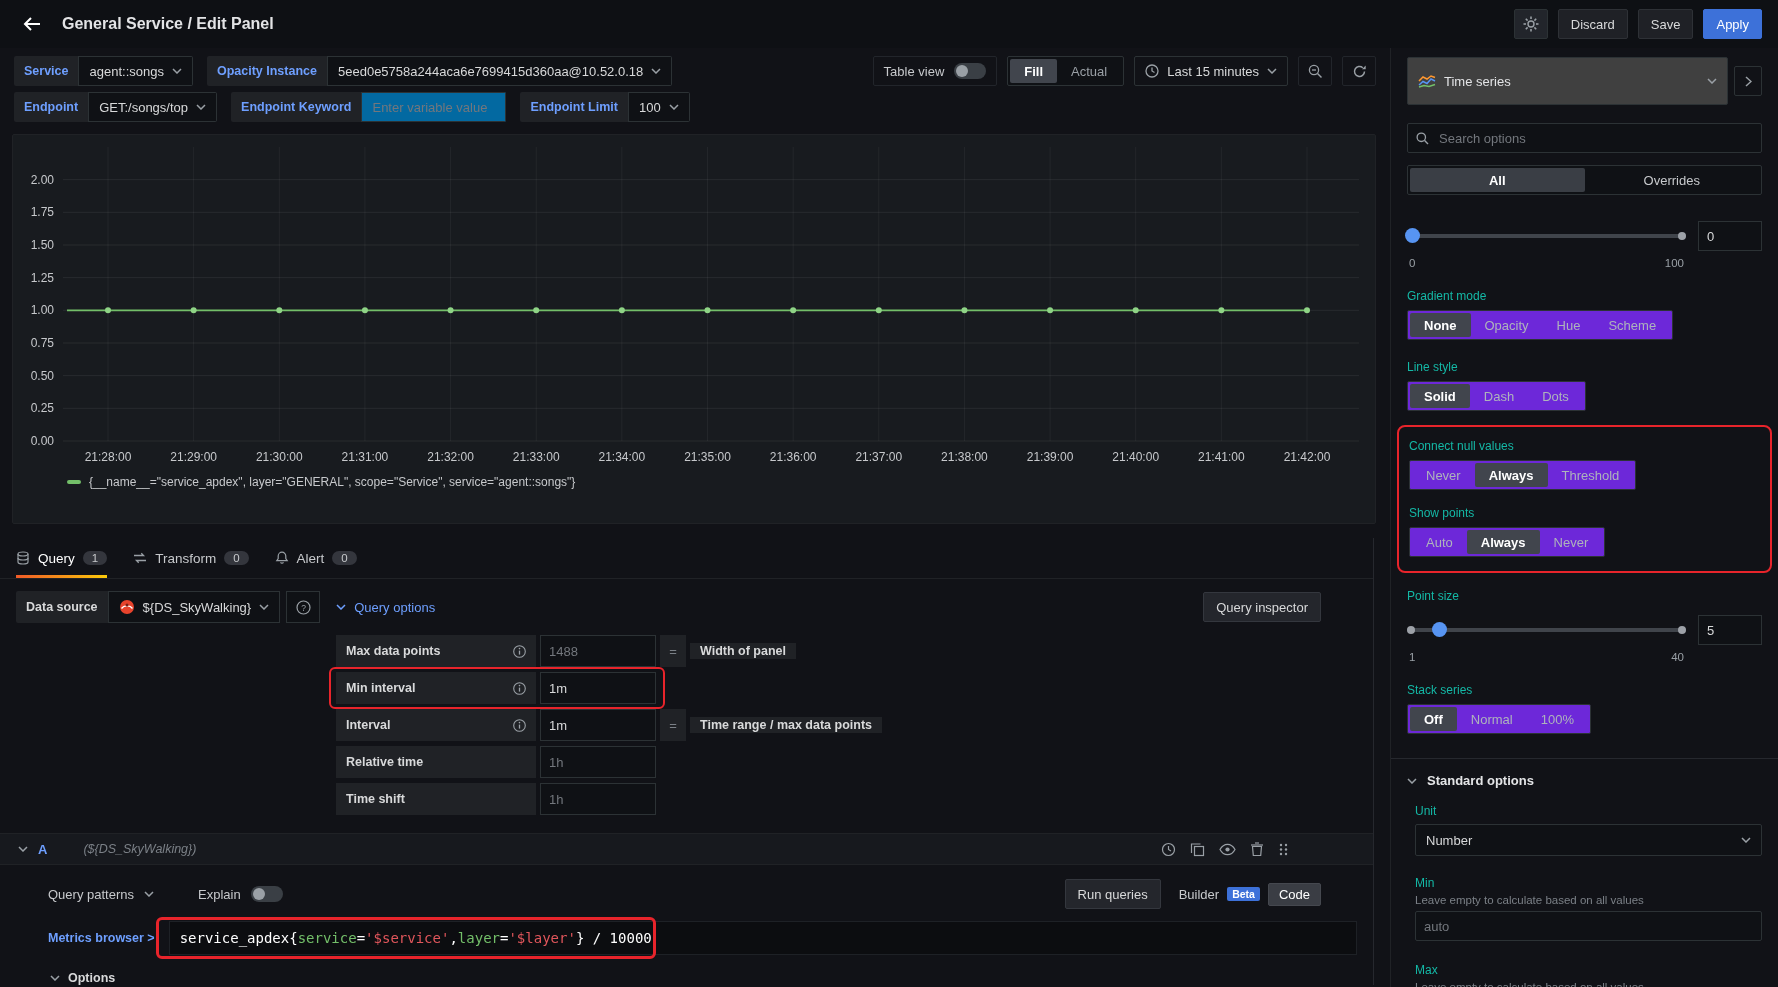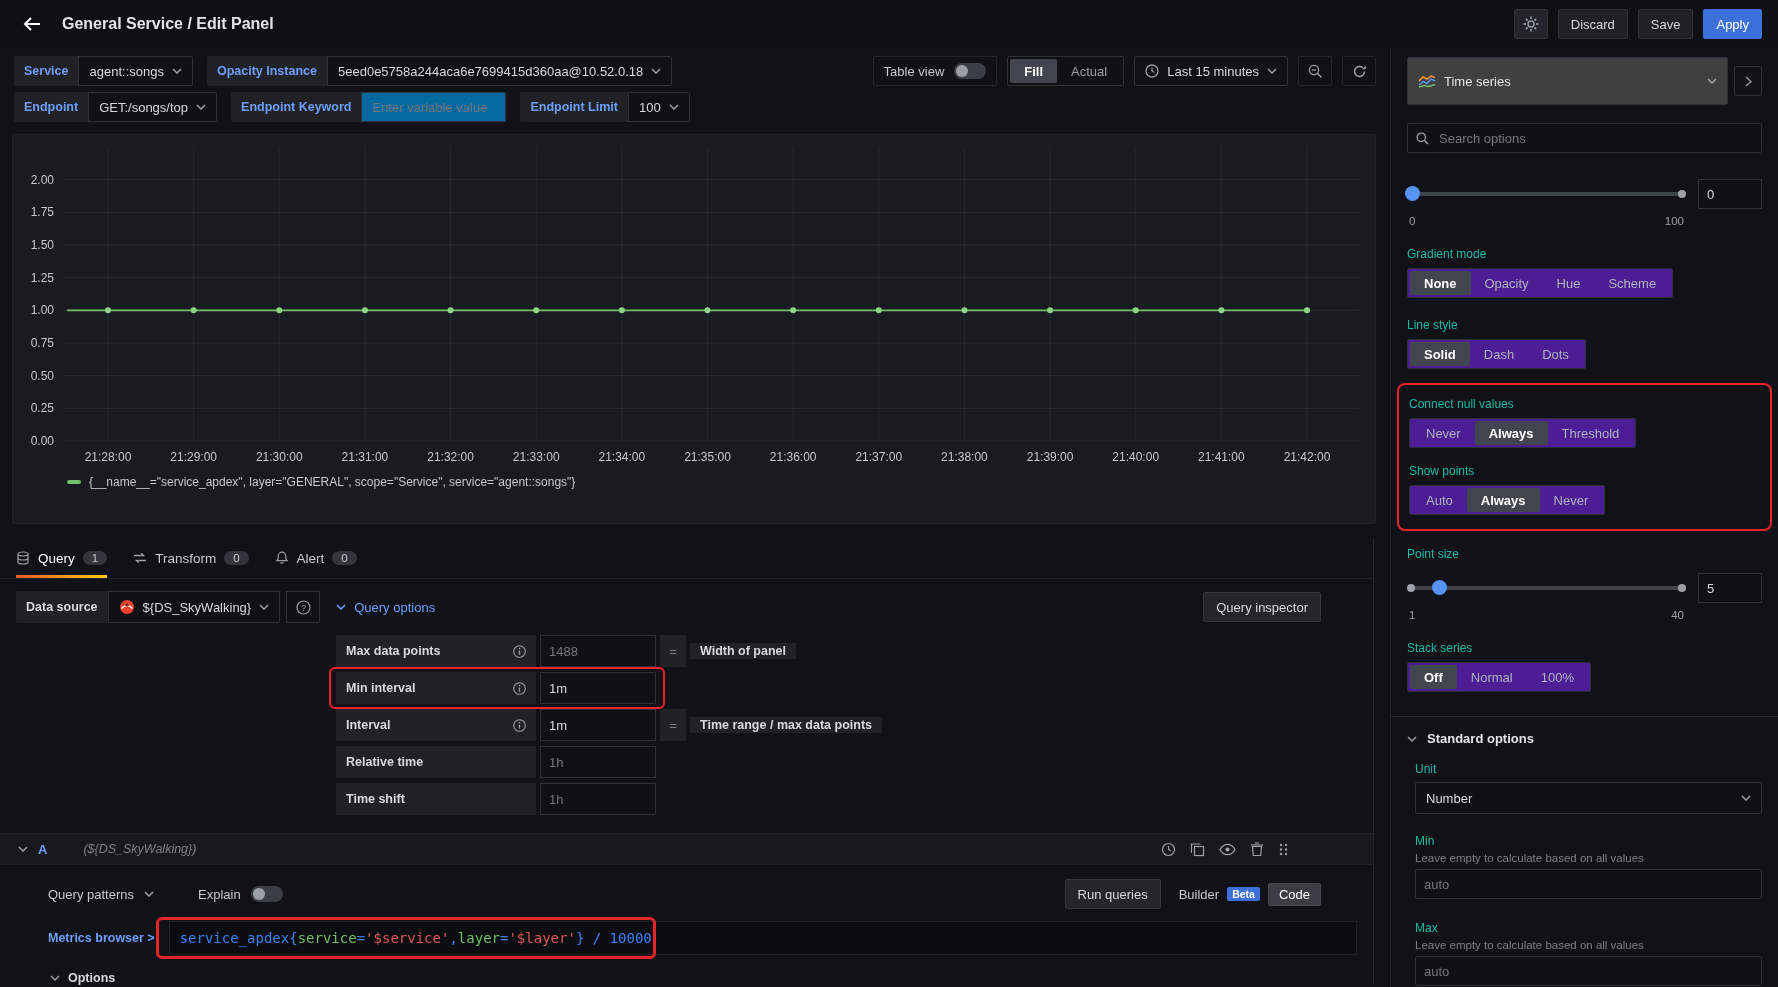--- a/index.html
+++ b/index.html
@@ -104,21 +104,21 @@
   .mode-group { display:flex; align-items:center; gap:8px; }
   .beta { background:#3d71d9; color:#fff; font-size:10.5px; padding:1px 5px; border-radius:2px; font-weight:600; }
   .code-sel { background:#3a3d44; border:1px solid #45484f; border-radius:2px; padding:3px 10px; color:#fff; }
 
   .mi-row { display:flex; align-items:center; margin:12px 16px 0 48px; position:relative; }
   .mi-link { color:#6e9fff; font-weight:600; font-size:12.5px; display:flex; gap:5px; align-items:center; }
   .mi-input { flex:1; margin-left:14px; height:34px; background:#0c0d10; border:1px solid #1e2126;
     display:flex; align-items:center; padding:0 10px; font-family:"DejaVu Sans Mono",monospace; font-size:14px; }
   .mi-red { position:absolute; left:108px; top:-4px; width:500px; height:42px;
     border:3px solid #e8242b; border-radius:6px; pointer-events:none; }
-  .tok-plain { color:#3b82f6;text-align:right; } .tok-label { color:#73bf69; } .tok-string { color:#e0565b; }
+  .tok-plain { color:#ffffff;text-align:right; } .tok-label { color:#73bf69; } .tok-string { color:#e0565b; }
 
   .opt-footer { display:flex; align-items:center; gap:8px; margin:16px 0 0 50px; font-weight:600; font-size:12.5px; }
 
   
   .sb-head { display:flex; align-items:center; gap:6px; margin-top:9px; }
   .sb-type { flex:1; height:48px; background:#404040; border:1px solid #2c3235; border-radius:2px;
     display:flex; align-items:center; gap:8px; padding:0 10px; font-weight:500; color:#e3e4e6; }
   .sb-arrow { width:28px; height:30px; border:1px solid #2c3235; border-radius:2px; display:flex;
     align-items:center; justify-content:center; color:#9aa0a6; }
   .search-box { margin-top:18px; height:30px; border:1px solid #2c3235; border-radius:2px;
@@ -132,21 +132,21 @@
 
   .slider-row { display:flex; align-items:center; margin-top:26px; gap:12px; }
   .slider { position:relative; flex:1; height:4px; background:#40444b; border-radius:2px; }
   .s-thumb { position:absolute; top:-6px; width:15px; height:15px; border-radius:50%; background:#5794f2; }
   .s-cap { position:absolute; top:-2px; width:8px; height:8px; border-radius:50%; background:#9da1a8; }
   .valbox { width:64px; height:30px; background:#0f1115; border:1px solid #2c3235; color:#d8d9da;
     padding:0 8px; font-size:13px; font-family:"Liberation Sans",sans-serif; }
   .slider-labels { display:flex; justify-content:space-between; color:#9aa0a6; font-size:11.5px; margin:6px 78px 0 2px; }
 
   .flabel { font-size:12px; font-weight:400; color:#14b8a6; margin-top:20px; }
-  .rgrp { display:inline-flex; background:#4c1d95; border:1px solid #2c3235; border-radius:2px;
+  .rgrp { display:inline-flex; background:#6d28d9; border:1px solid #2c3235; border-radius:2px;
     height:30px; padding:2px; margin-top:7px; }
   .opt { padding:0 14px; display:flex; align-items:center; color:#aeb4bb; border-radius:2px; }
   .opt.sel { background:#41454d; color:#fff; font-weight:600; }
   .sred { border:2px solid #e8242b; border-radius:8px; padding:4px 12px 14px 10px; margin:14px -10px 0 -10px; }
   .sred .flabel { margin-top:8px; }
 
   .sb-div { border-top:1px solid #26282e; margin:24px -16px 0 -16px; }
   .sb-collapse { display:flex; align-items:center; gap:10px; margin-top:14px; font-weight:600; font-size:13px; color:#e3e4e6; }
   .sb-sub { margin-left:8px; }
   .desc { color:#7b8087; font-size:11.5px; margin-top:4px; }
@@ -564,20 +564,24 @@
   </div>
 
   <div class="search-box">
     <svg width="13" height="13" viewBox="0 0 13 13" class="ic">
       <circle cx="5.3" cy="5.3" r="4.2" fill="none" stroke="currentColor" stroke-width="1.3"></circle>
       <line x1="8.6" y1="8.6" x2="12" y2="12" stroke="currentColor" stroke-width="1.4"></line>
     </svg>
     <input placeholder="Search options" style="">
   </div>
 
+  <div class="sb-tabs">
+    <div class="sb-tab sel">All</div>
+    <div class="sb-tab">Overrides</div>
+  </div>
 
   
   <div class="slider-row">
     <div class="slider">
       <span class="s-thumb" style="left:-2px"></span>
       <span class="s-cap" style="right:0"></span>
     </div>
     <input class="valbox" value="0" style="">
   </div>
   <div class="slider-labels">

